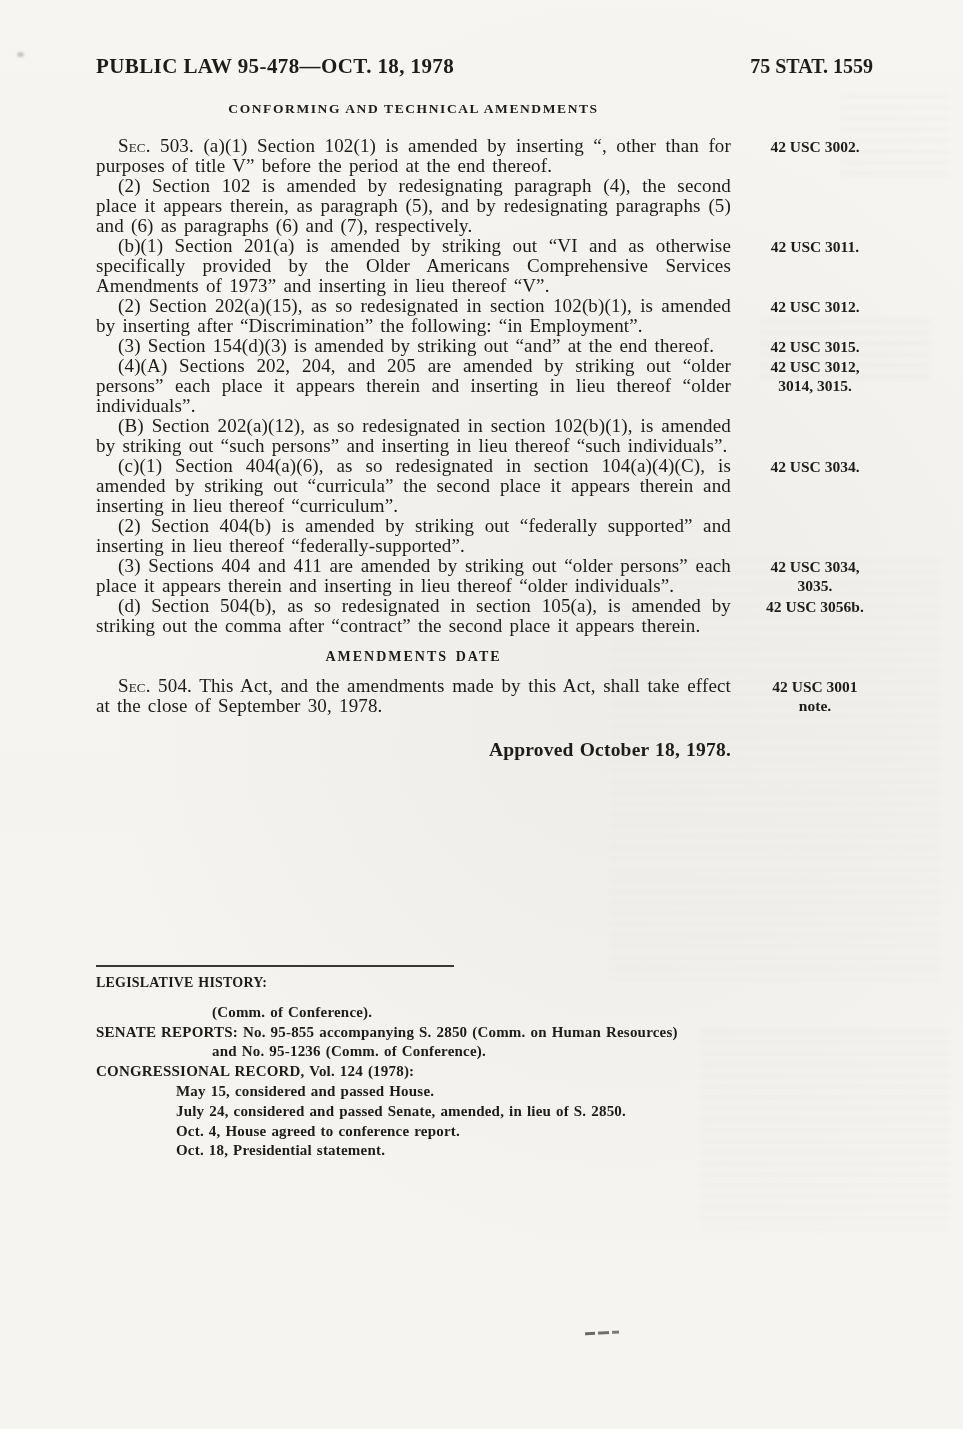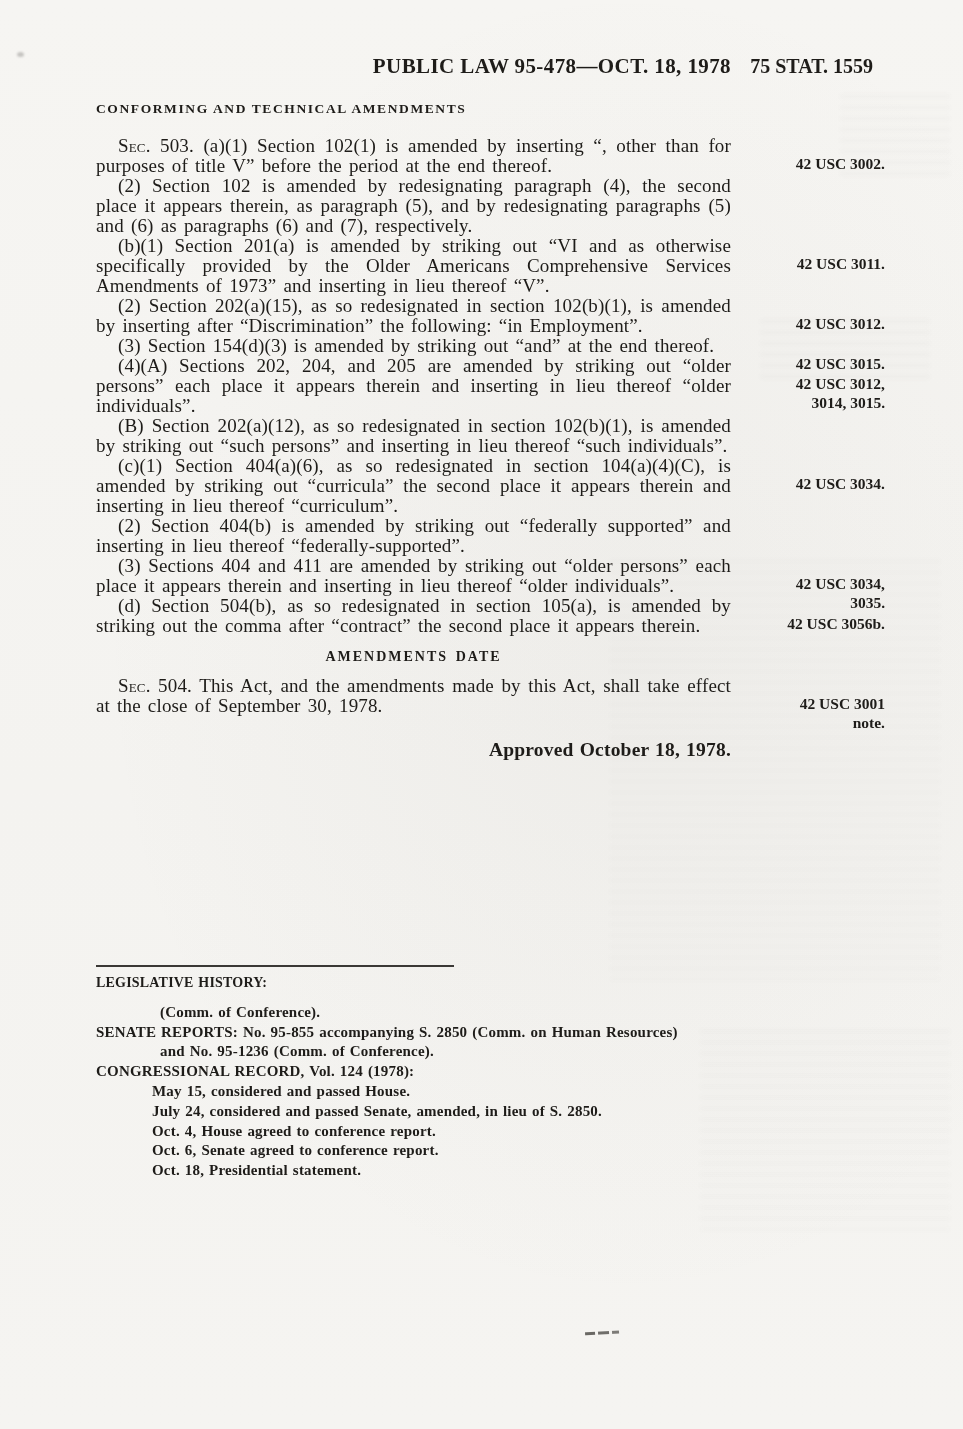--- a/index.html
+++ b/index.html
@@ -11,42 +11,42 @@
       linear-gradient(180deg,#f6f5f2 0%, #f4f3f0 55%, #f5f4f1 100%);
     font-family:"Liberation Serif","DejaVu Serif",serif;
     color:#1e1c19;
     overflow:hidden;
   }
   .header-row{
     position:absolute;left:96px;top:54px;width:777px;
     display:flex;align-items:baseline;
   }
   .page-title{
-    width:635px;text-align:right;
+    width:635px;text-align:left;
     font-size:21px;font-weight:bold;letter-spacing:0.4px;white-space:nowrap;
   }
   .stat-number{
     flex:1;text-align:right;
     font-size:20px;font-weight:bold;white-space:nowrap;
   }
   .section-heading{
     position:absolute;left:96px;top:101px;width:635px;
-    text-align:left;font-size:13.5px;font-weight:bold;letter-spacing:1.6px;
+    text-align:center;font-size:13.5px;font-weight:bold;letter-spacing:1.6px;
   }
   .body-col{
     position:absolute;left:96px;top:136px;width:635px;
     font-size:19px;line-height:20px;letter-spacing:0.15px;word-spacing:2.2px;
     text-align:justify;
   }
   .para{position:relative;text-indent:22px;margin:0;}
   .lead{font-variant:small-caps;}
   .margin-note{
-    position:absolute;left:649px;top:18px;width:140px;
+    position:absolute;left:649px;top:1px;width:140px;
     font-size:15.5px;line-height:19px;font-weight:bold;
-    letter-spacing:0;word-spacing:0;text-indent:0;text-align:right;
+    letter-spacing:0;word-spacing:0;text-indent:0;text-align:center;
     white-space:pre-line;
   }
   .center-heading{
     text-align:center;text-indent:0;
     font-size:14px;font-weight:bold;letter-spacing:2px;
     margin:11px 0 9px 0;
   }
   .approved-line{
     margin-top:24px;text-indent:22px;
     font-size:19.5px;font-weight:bold;letter-spacing:0.2px;word-spacing:1px;
@@ -55,22 +55,22 @@
   .leg-history{
     position:absolute;left:96px;top:965px;width:760px;
     font-size:15px;line-height:19.8px;font-weight:bold;
     letter-spacing:0.2px;word-spacing:1px;
   }
   .leg-rule{width:358px;border:0;border-top:2.5px solid #3a3835;margin:0 0 4px 0;}
   .leg-heading{display:inline-block;font-size:14px;
     text-underline-offset:3px;margin:2px 0 10px 0;}
   .lh-line{margin:0;}
   .lh-flush{margin-left:0;}
-  .lh-cont{margin-left:64px;}
-  .lh-sub{margin-left:56px;}
+  .lh-cont{margin-left:116px;}
+  .lh-sub{margin-left:80px;}
   
   .artifact{position:absolute;pointer-events:none;}
   .dot-artifact{left:17px;top:52px;width:7px;height:5px;background:#8a8885;
     border-radius:50%;opacity:.45;filter:blur(1px);}
   .smudge-artifact{left:585px;top:1326px;width:50px;height:12px;opacity:.75;
     filter:blur(0.4px);transform:rotate(-3deg);
     background:
       linear-gradient(90deg,#3c3a36 0 10px,transparent 10px 13px,#44423e 13px 24px,transparent 24px 27px,#55534f 27px 34px,transparent 34px) ;
     background-size:50px 3px;background-repeat:no-repeat;background-position:0 5px;}
   .bleed{opacity:.05;filter:blur(2.5px);
@@ -130,21 +130,20 @@
   <div class="leg-history">
     <hr class="leg-rule">
     <div class="leg-heading">LEGISLATIVE HISTORY:</div>
     <p class="lh-line lh-cont">(Comm. of Conference).</p>
     <p class="lh-line lh-flush">SENATE REPORTS: No. 95-855 accompanying S. 2850 (Comm. on Human Resources)</p>
     <p class="lh-line lh-cont">and No. 95-1236 (Comm. of Conference).</p>
     <p class="lh-line lh-flush">CONGRESSIONAL RECORD, Vol. 124 (1978):</p>
     <p class="lh-line lh-sub">May 15, considered and passed House.</p>
     <p class="lh-line lh-sub">July 24, considered and passed Senate, amended, in lieu of S. 2850.</p>
     <p class="lh-line lh-sub">Oct. 4, House agreed to conference report.</p>
-    <p class="lh-line lh-sub">Oct. 6, Senate agreed to conference report.</p>
     <p class="lh-line lh-sub">Oct. 18, Presidential statement.</p>
   </div>
 
   <div class="artifact dot-artifact"></div>
   <div class="artifact smudge-artifact"></div>
   <div class="artifact bleed bleed-a"></div>
   <div class="artifact bleed bleed-b"></div>
   <div class="artifact bleed bleed-c"></div>
   <div class="artifact bleed bleed-d"></div>
 

